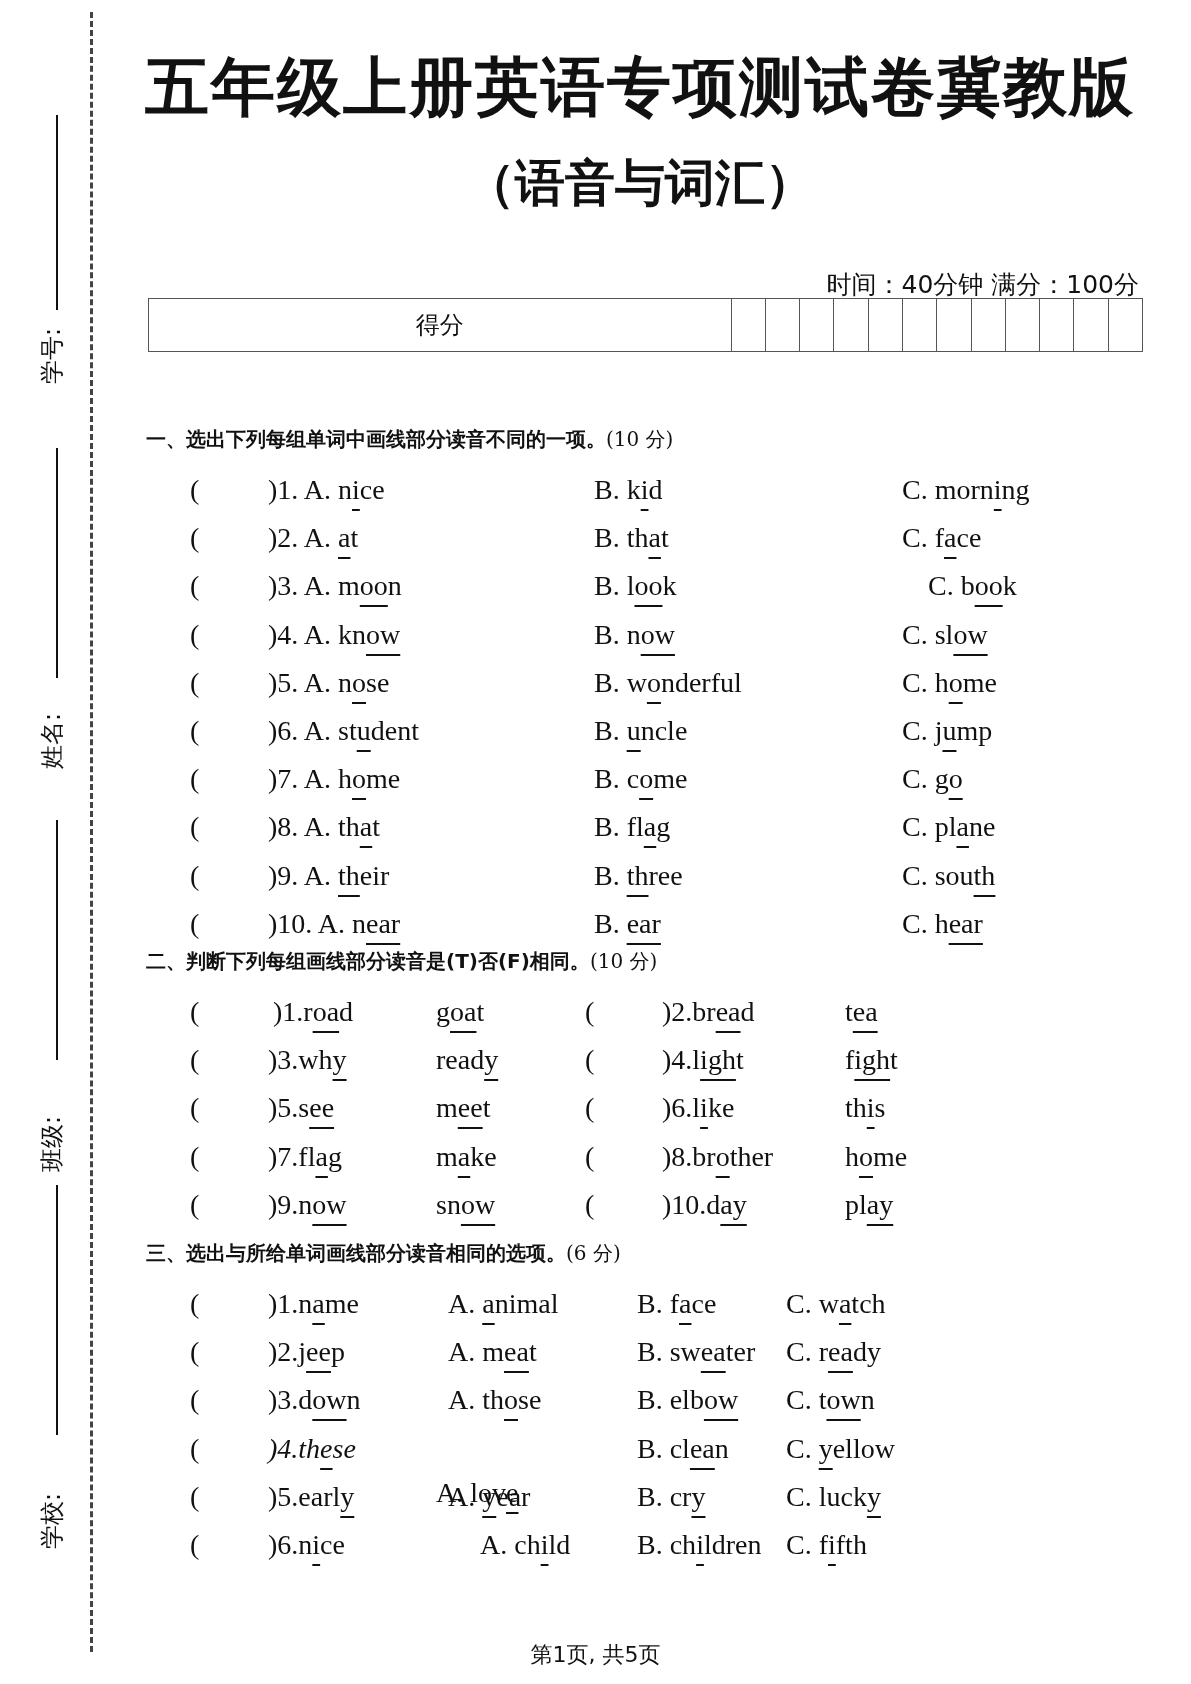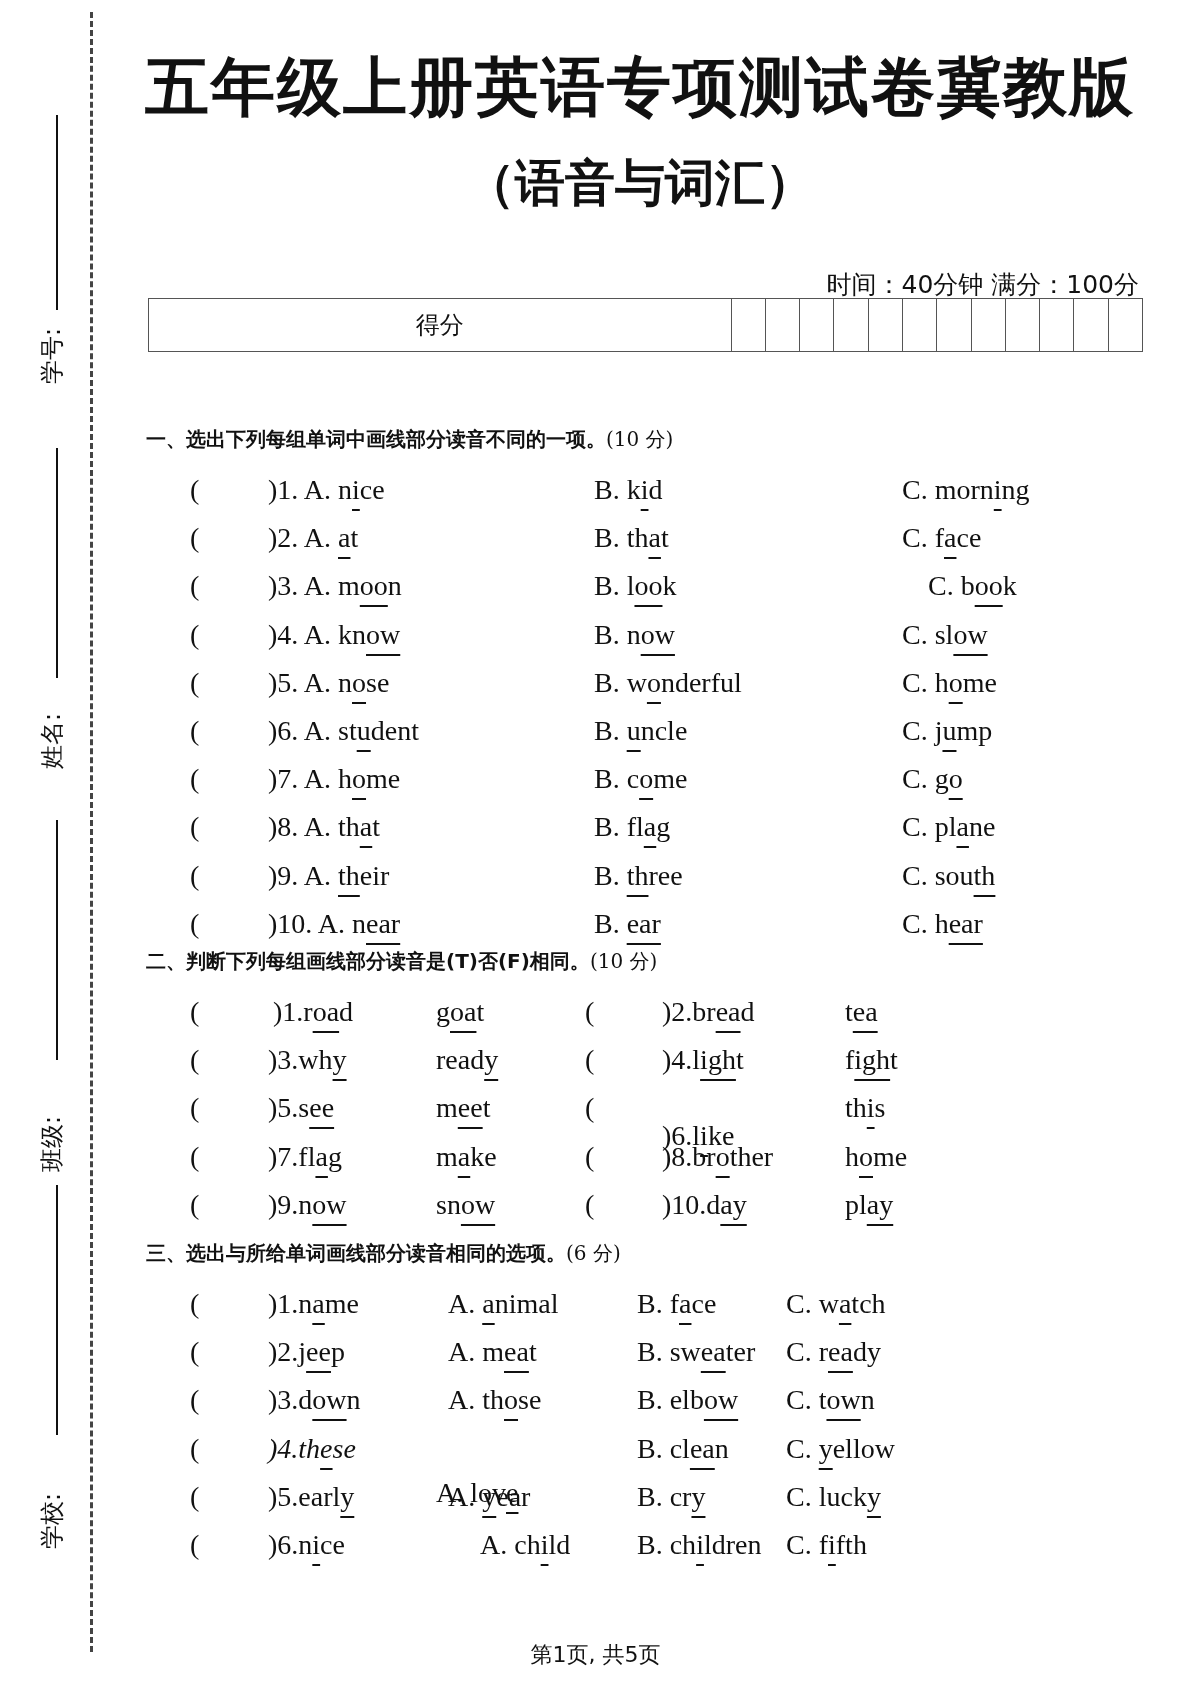--- a/index.html
+++ b/index.html
@@ -135,21 +135,21 @@
       <span class="cell" style="left: 436px;"><span>read<span class="u">y</span></span></span>
       <span class="cell" style="left: 585px;">(</span>
       <span class="cell" style="left: 662px;">)4.<span>l<span class="u">igh</span>t</span></span>
       <span class="cell" style="left: 845px;"><span>f<span class="u">igh</span>t</span></span>
     </div>
     <div class="row" style="top: 1092.4px; left: 0px;">
       <span class="cell" style="left: 190px;">(</span>
       <span class="cell" style="left: 268px;">)5.<span>s<span class="u">ee</span></span></span>
       <span class="cell" style="left: 436px;"><span>m<span class="u">ee</span>t</span></span>
       <span class="cell" style="left: 585px;">(</span>
-      <span class="cell" style="left: 662px; margin-top: 28px;">)6.<span>l<span class="u">i</span>ke</span></span>
+      <span class="cell" style="left: 662px;">)6.<span>l<span class="u">i</span>ke</span></span>
       <span class="cell" style="left: 845px;"><span>th<span class="u">i</span>s</span></span>
     </div>
     <div class="row" style="top: 1140.6px; left: 0px;">
       <span class="cell" style="left: 190px;">(</span>
       <span class="cell" style="left: 268px;">)7.<span>fl<span class="u">a</span>g</span></span>
       <span class="cell" style="left: 436px;"><span>m<span class="u">a</span>ke</span></span>
       <span class="cell" style="left: 585px;">(</span>
       <span class="cell" style="left: 662px;">)8.<span>br<span class="u">o</span>ther</span></span>
       <span class="cell" style="left: 845px;"><span>h<span class="u">o</span>me</span></span>
     </div>

